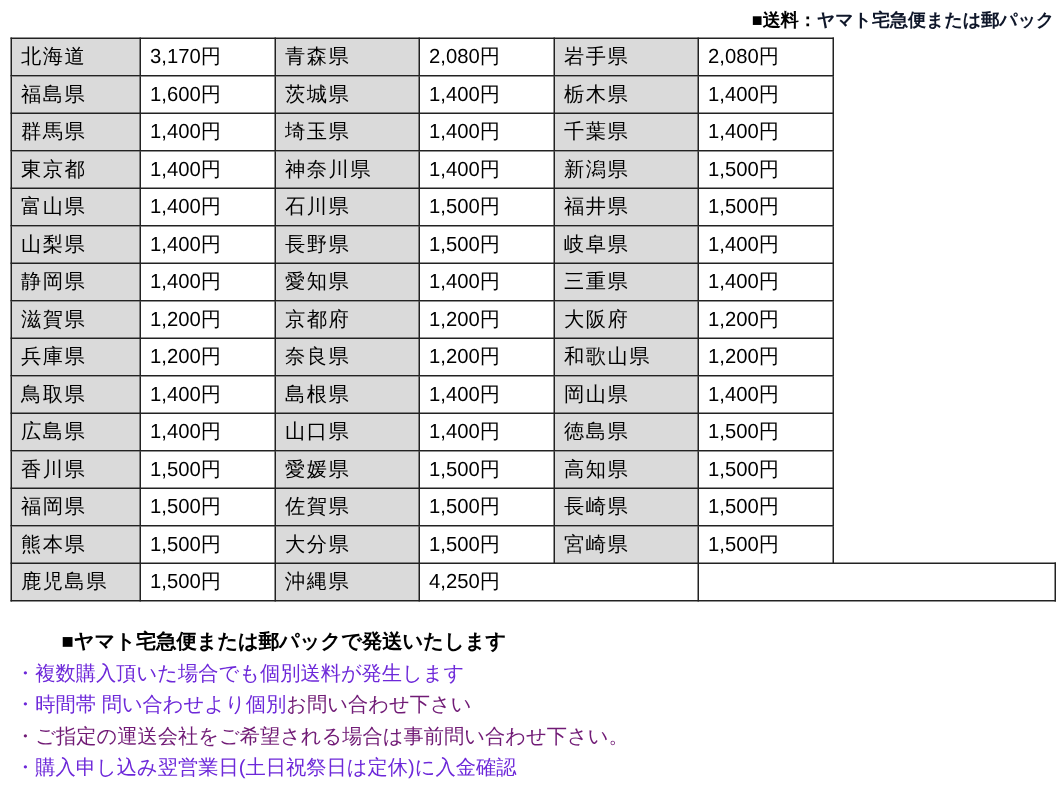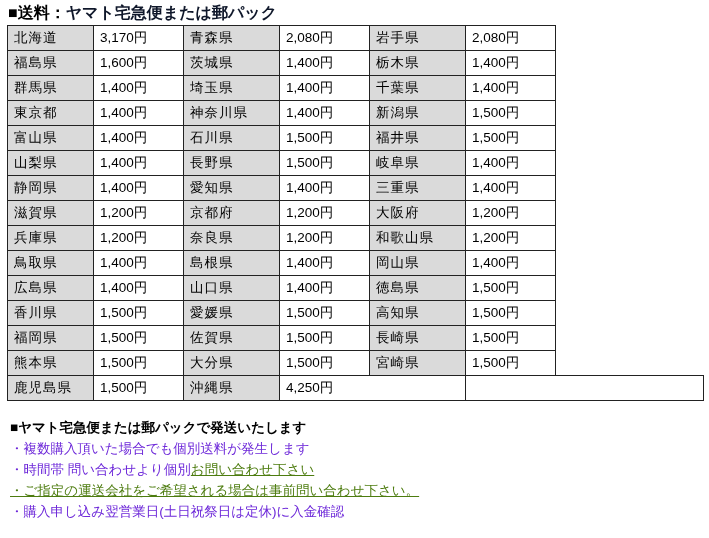--- a/index.html
+++ b/index.html
@@ -18,25 +18,26 @@
     position: relative;
     width: 709px;
     height: 538px;
     box-sizing: border-box;
     padding: 4px 6px 0 6px;
   }
   
   .header {
     display: flex;
     align-items: baseline;
-    font-size: 16px;
+    font-size: 12px;
     font-weight: bold;
     line-height: 18px;
     margin: 0 0 3px 2px;
     letter-spacing: 0px;
+    justify-content: flex-end;
   }
   .header .hdr-label {
     color: #000000;
     white-space: pre;
   }
   .header .hdr-value {
     color: #0f172a;
     white-space: pre;
   }
   
@@ -81,22 +82,23 @@
     margin-top: 16px;
     margin-left: 4px;
   }
   .note {
     font-size: 13.5px;
     line-height: 21px;
     white-space: pre-wrap;
   }
   .note.bold {
     font-weight: bold;
-  }
-  .red { color: #4d7c0f; text-decoration: underline; }
+    margin-left: 31px;
+  }
+  .red { color: #701a75; }
   .black { color: #6d28d9; }
 </style>
 </head>
 <body>
 
 <div class="page">
 
   <div class="header">
     <span class="hdr-label">■送料：</span>
     <span class="hdr-value">ヤマト宅急便または郵パック</span>

